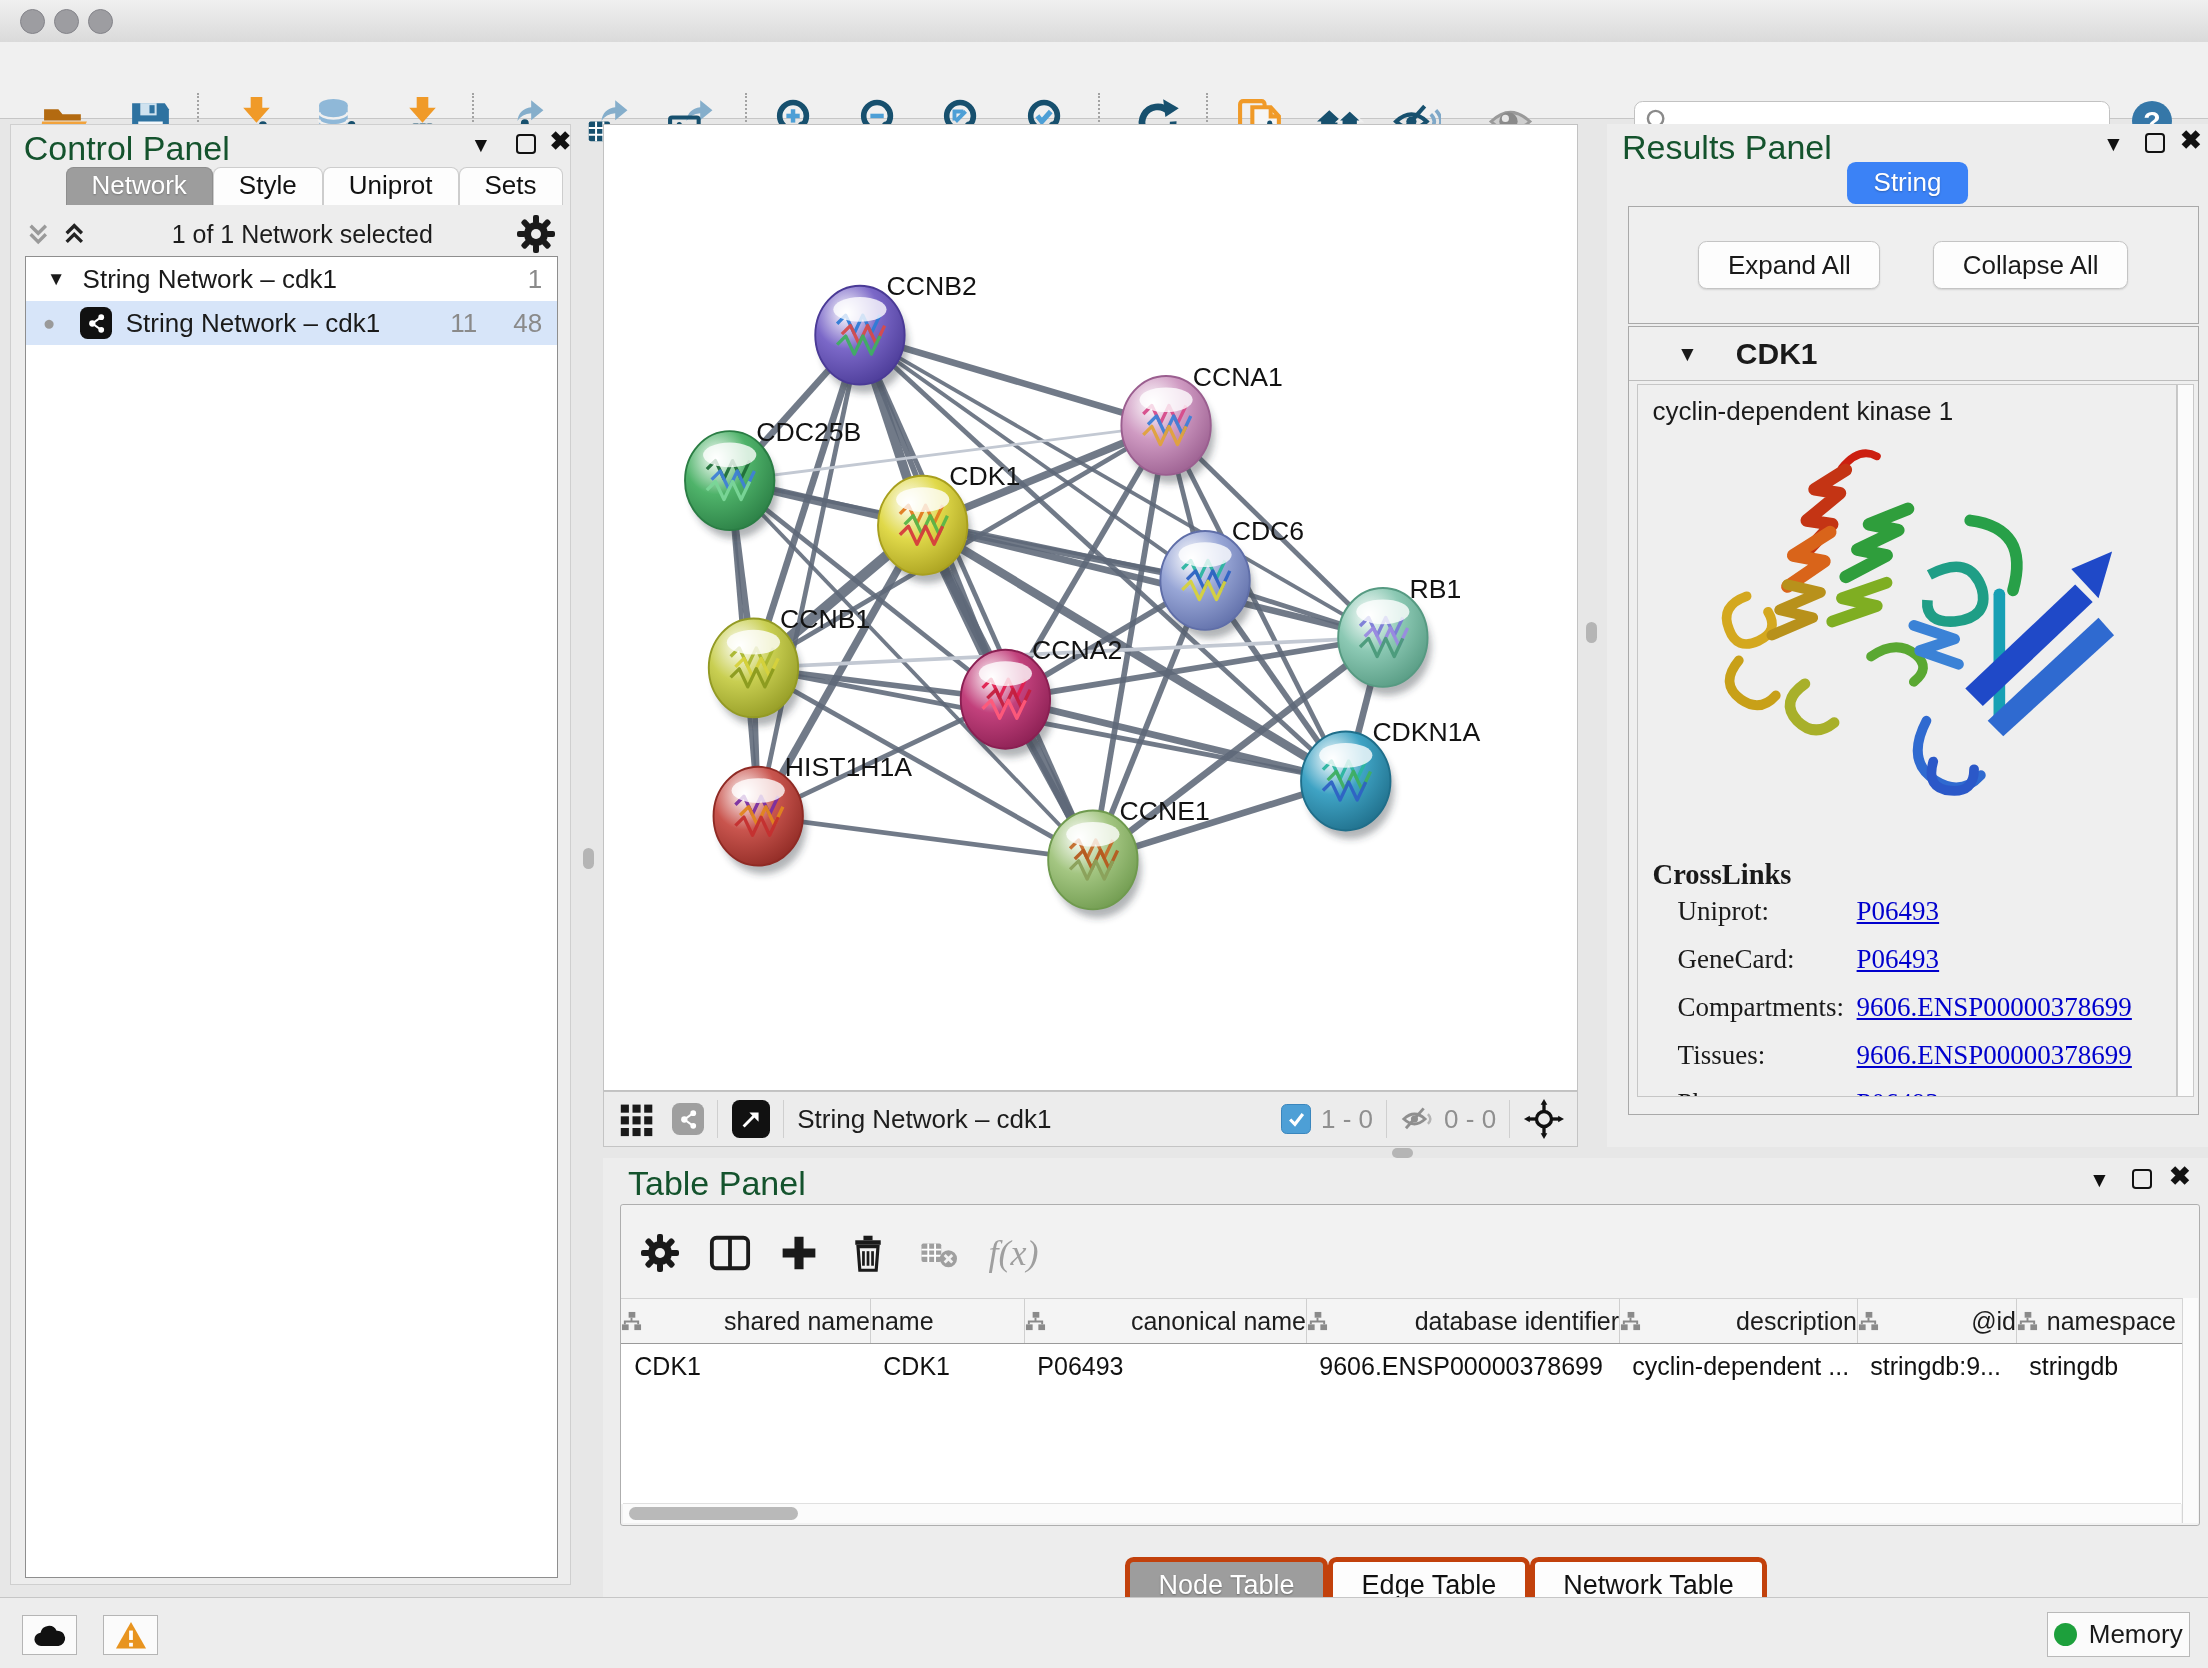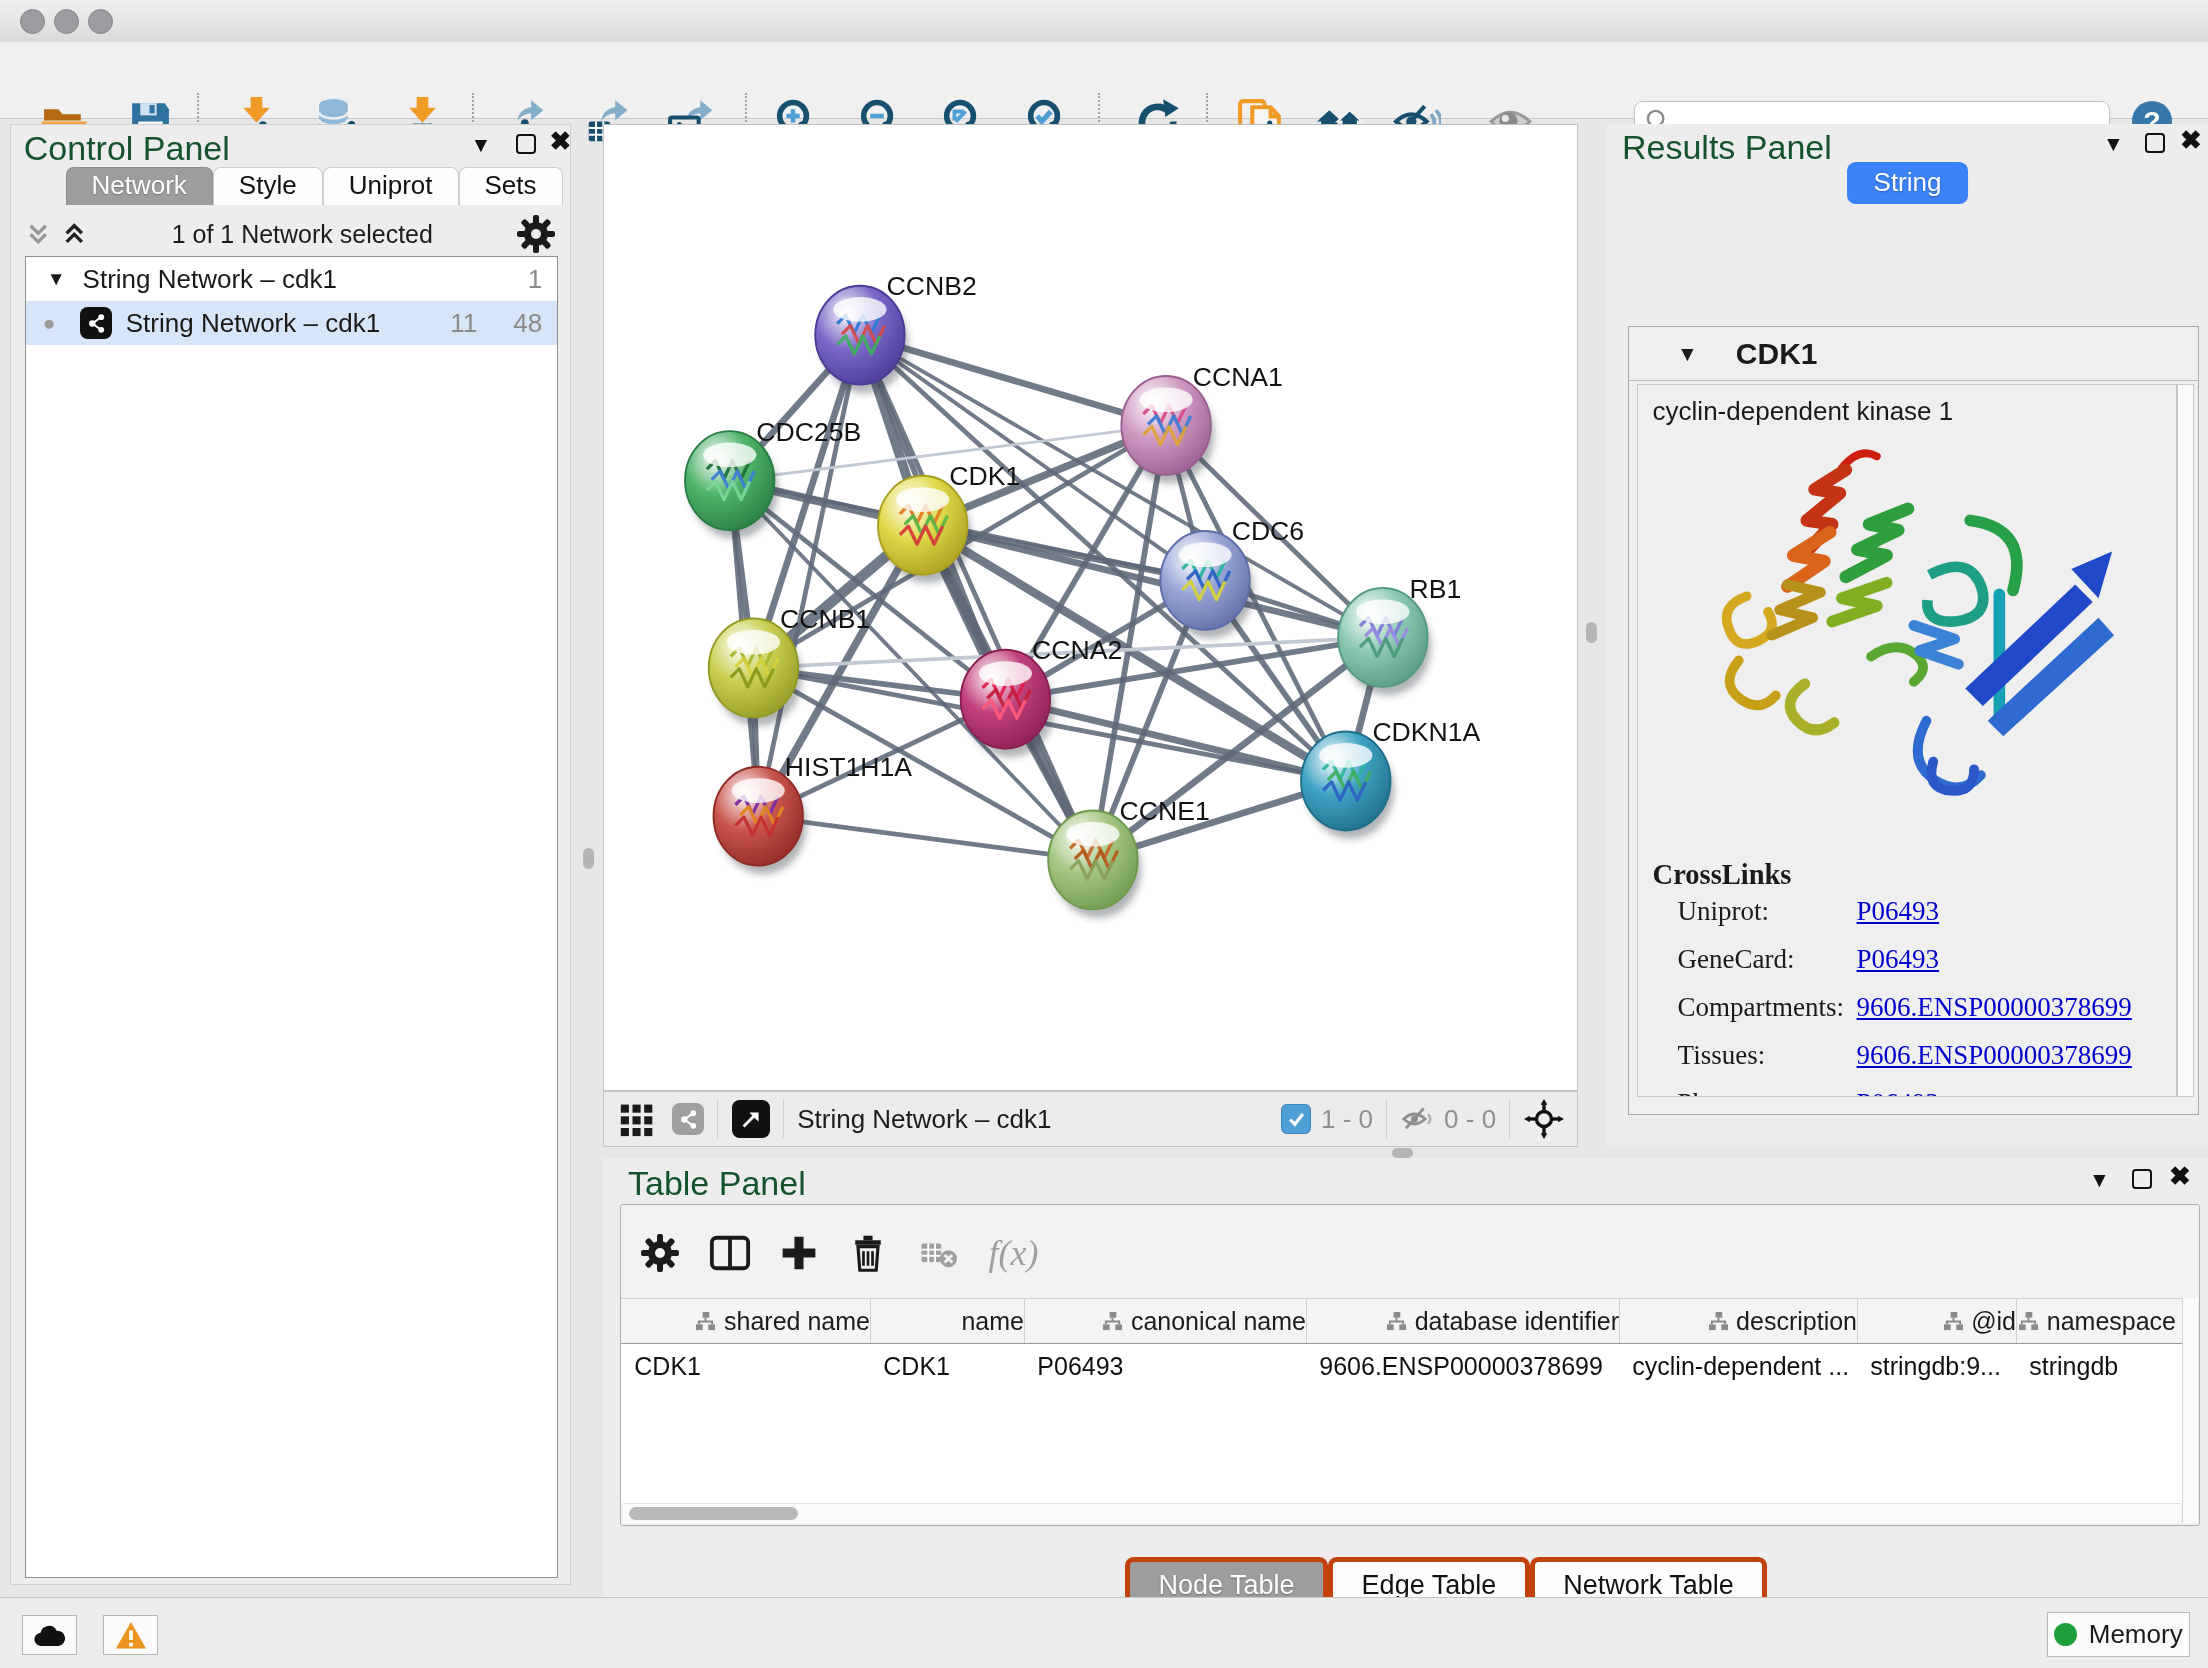--- a/index.html
+++ b/index.html
@@ -55,21 +55,21 @@
   .xl-head{font-size:28.5px;font-weight:bold;margin:9.5px 0 5.7px 15px}
   .xl-row{display:flex;font-size:27px;margin:0 18px 17px 40px}
   .xl-label{width:179px}
   .xl-link{color:#0000cd;text-decoration:underline}
   .rp-vscroll{position:absolute;right:3.8px;top:57px;bottom:17px;width:14.3px;background:#fbfbfb;border:1px solid #c9c9c9}
   
   .table-panel{position:absolute;left:603px;top:1158px;width:1605px;height:439px;background:#ededed}
   .tp-box{position:absolute;left:17px;top:46px;right:7.6px;height:320px;background:#f2f2f2;border:1.9px solid #aeaeae;border-radius:2.9px}
   .tp-toolbar{position:absolute;left:19px;top:11.4px;height:74px;display:flex;align-items:center;gap:28.5px}
   .thead{position:absolute;left:0;right:16px;top:93px;height:44px;background:#f4f4f4;border-top:1px solid #d2d2d2;border-bottom:1.9px solid #9a9a9a;display:flex}
-  .th{display:flex;align-items:center;justify-content:flex-end;gap:7.6px;font-size:25px;color:#1c1c1c;border-left:1px solid #cfcfcf;box-sizing:border-box;overflow:hidden;white-space:nowrap}
+  .th{display:flex;align-items:center;justify-content:space-between;gap:7.6px;font-size:25px;color:#1c1c1c;border-left:1px solid #cfcfcf;box-sizing:border-box;overflow:hidden;white-space:nowrap}
   .th:first-child{border-left:none}
   .tbody{position:absolute;left:0;right:16px;top:139px;bottom:21px;background:#fff;display:flex;align-items:flex-start}
   .td{font-size:25px;color:#111;padding:7.6px 0 0 13.3px;box-sizing:border-box;overflow:hidden;white-space:nowrap}
   .col0{width:249px}.col1{width:154px}.col2{width:282px}.col3{width:313px}.col4{width:238px}.col5{width:159px}.col6{width:160px}
   .tp-hscroll{position:absolute;left:1.9px;right:18px;bottom:1.9px;height:19px;background:#fbfbfb;border-top:1px solid #e0e0e0}
   .tp-hthumb{position:absolute;left:5.7px;top:2.9px;width:169px;height:13.3px;background:#b9b9b9;border-radius:6.7px}
   .tp-vscroll{position:absolute;right:1px;top:93px;bottom:1.9px;width:15px;background:#fbfbfb;border-left:1px solid #d5d5d5}
   .tp-tabs{position:absolute;left:522px;top:399px;display:flex}
   .tp-tab{font-size:27px;padding:7.6px 28.5px 9.5px 28.5px;background:#fdfdfd;border:5px solid #c2410c;border-radius:8.6px;color:#111}
   .tp-tab.sel{background:#9d9d9d;color:#fff;text-shadow:0 1px 1.9px rgba(0,0,0,.3)}
@@ -594,20 +594,24 @@
 </div>
 
 <div class="results-panel">
   <div style="position:absolute;left:15px;top:3.8px" class="panel-title">Results Panel</div>
   <div style="position:absolute;left:496px;top:7.6px" class="ph-caret">▼</div>
   <span class="ph-box" style="position:absolute;left:538px;top:8.6px"></span>
   <div style="position:absolute;left:573px;top:5.7px" class="ph-x">✖</div>
 
   <div class="rp-tab">String</div>
 
+  <div class="rp-boxA">
+    <div class="rp-btn">Expand All</div>
+    <div class="rp-btn">Collapse All</div>
+  </div>
 
   <div class="rp-boxB">
     <div class="rp-entry-head">
       <span style="margin:0 38px 0 48px;font-size:21px">▼</span>
       <span class="rp-entry-name">CDK1</span>
     </div>
     <div class="rp-inner">
       <div class="rp-desc">cyclin-dependent kinase 1</div>
       <svg width="476" height="418" viewBox="0 0 470 430" style="display:block;margin:3.8px auto 0 auto">
         <path d="M168,38 q18,-22 36,-12" stroke="#cc1f10" stroke-width="8" fill="none" stroke-linecap="round"></path>

